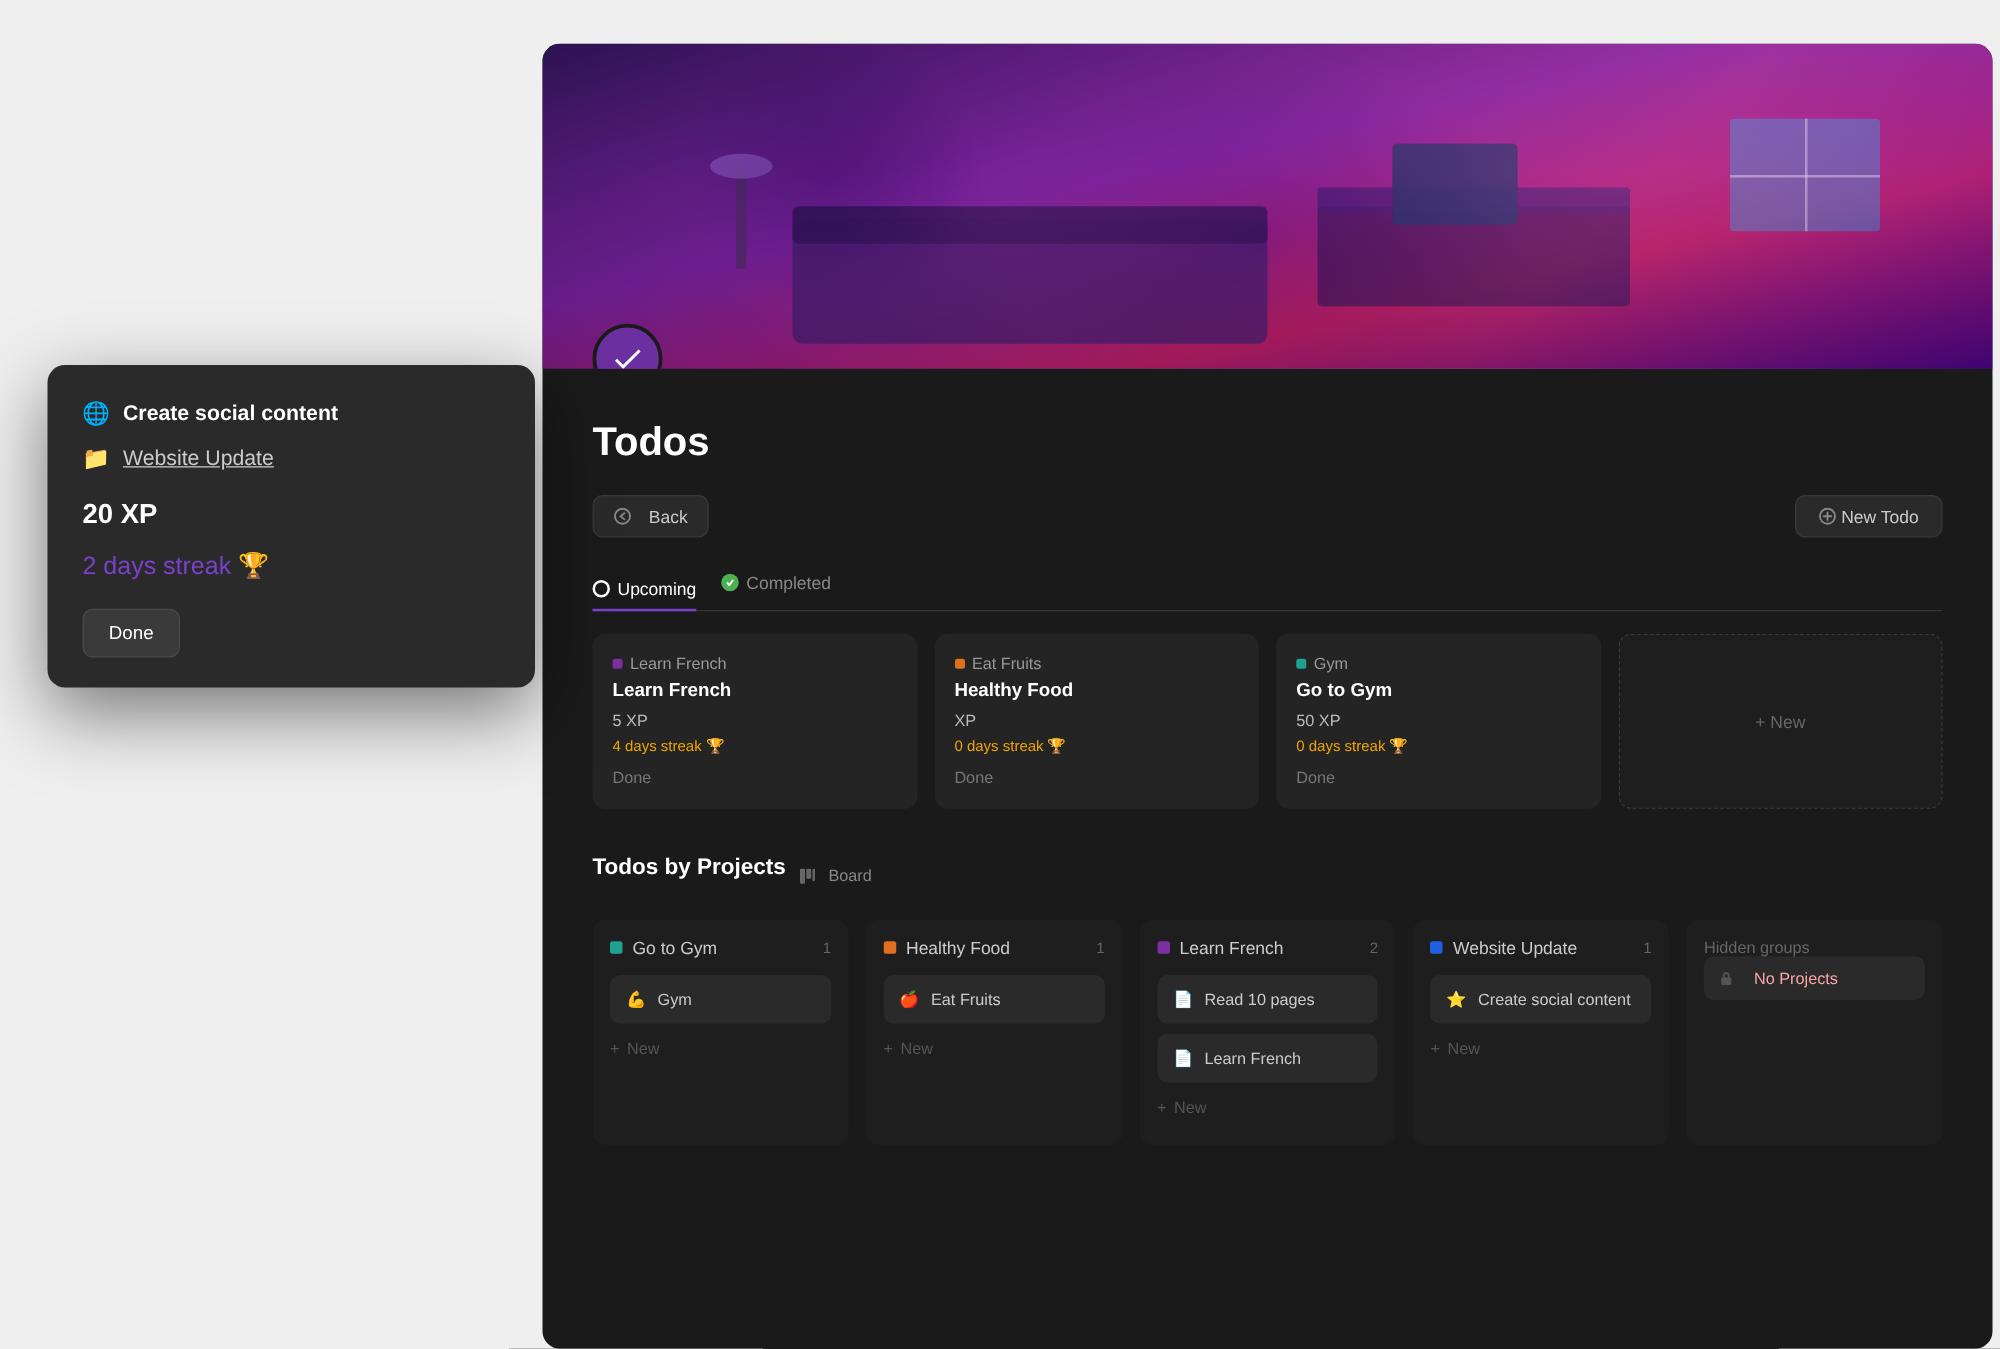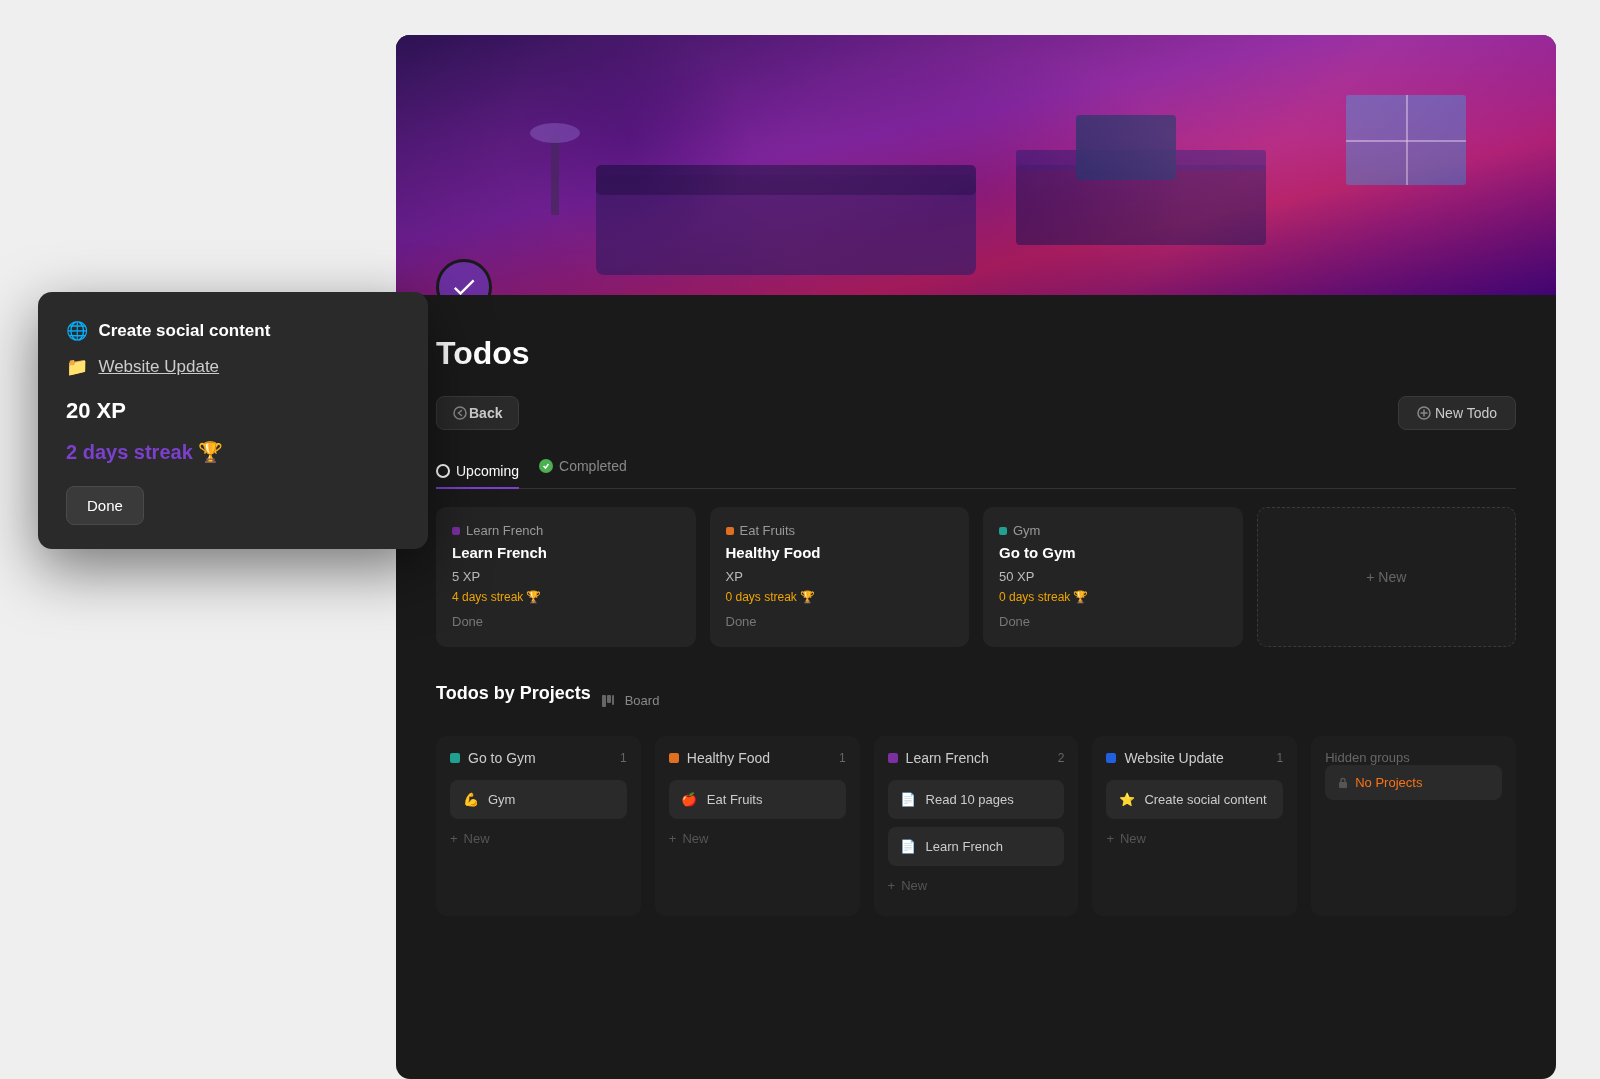--- a/index.html
+++ b/index.html
@@ -7,21 +7,21 @@
       background: #f0eff0;
       font-family: -apple-system, BlinkMacSystemFont, 'Segoe UI', sans-serif;
       min-height: 1079px;
       position: relative;
       overflow: hidden;
     }
 
     
     .main-panel {
       position: absolute;
-      left: 396px;
+      left: 434px;
       top: 35px;
       width: 1160px;
       min-height: 1044px;
       background: #1a1a1a;
       border-radius: 14px;
       overflow: hidden;
     }
 
     
     .hero-banner {
@@ -84,29 +84,28 @@
     
     .toolbar {
       display: flex;
       align-items: center;
       justify-content: space-between;
       margin-bottom: 28px;
     }
     .back-btn {
       display: flex;
       align-items: center;
-      gap: 2px;
+      gap: 14px;
       background: #2a2a2a;
       border: 1px solid #3a3a3a;
       border-radius: 8px;
       padding: 8px 16px;
       color: #ccc;
       font-size: 14px;
       cursor: pointer;
-      font-weight: bold;
     }
     .new-todo-btn {
       display: flex;
       align-items: center;
       gap: 4px;
       background: #2a2a2a;
       border: 1px solid #3a3a3a;
       border-radius: 8px;
       padding: 8px 18px;
       color: #ccc;
@@ -307,24 +306,24 @@
     .hidden-col-title {
       font-size: 13px;
       color: #666;
       font-weight: 500;
     }
     .hidden-item {
       background: #2a2a2a;
       border-radius: 8px;
       padding: 10px 12px;
       font-size: 13px;
-      color: #f97316;
-      display: flex;
-      align-items: center;
-      gap: 6px;
+      color: #fca5a5;
+      display: flex;
+      align-items: center;
+      gap: 16px;
     }
 
     
     .popup-card {
       position: absolute;
       left: 38px;
       top: 292px;
       width: 390px;
       background: #2a2a2a;
       border-radius: 14px;
@@ -359,21 +358,21 @@
       text-decoration: underline;
     }
     .popup-xp {
       font-size: 22px;
       font-weight: 700;
       color: #fff;
       margin-bottom: 16px;
     }
     .popup-streak {
       font-size: 20px;
-      font-weight: 700;
+      font-weight: 400;
       color: #7b40cc;
       margin-bottom: 22px;
     }
     .popup-done-btn {
       background: #3a3a3a;
       border: 1px solid #4a4a4a;
       border-radius: 8px;
       padding: 10px 20px;
       color: #fff;
       font-size: 15px;

